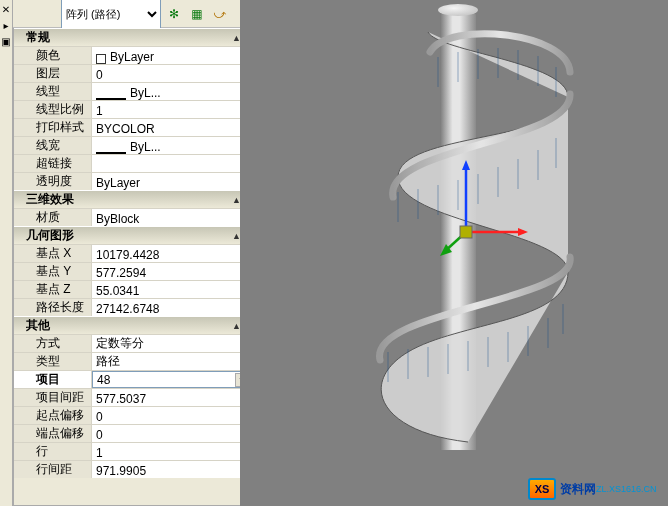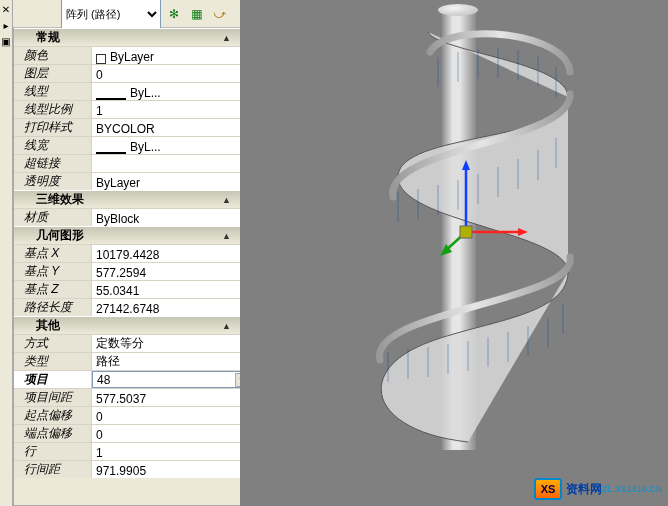--- a/index.html
+++ b/index.html
@@ -74,47 +74,46 @@
   overflow-y: auto;
   background: #ece9d8;
   border: 1px solid #aaa;
   border-top: none;
 }
 .section-header {
   background: linear-gradient(#c7c6b5, #ece9d8);
   height: 18px;
   font-weight: bold;
   font-size: 12px;
-  padding: 1px 22px;
+  padding: 1px 12px;
   display: flex;
   align-items: center;
   justify-content: space-between;
   cursor: pointer;
   border-top: 1px solid #fff;
 }
 .section-header .arrow {
   font-size: 9px;
   color: #333;
 }
 .prop-row {
   display: flex;
   height: 18px;
   border-top: 1px solid #d6d3c6;
 }
 .prop-label {
   width: 78px;
   background: #e7e4d5;
-  padding-left: 10px;
+  padding-left: 22px;
   font-size: 12px;
   display: flex;
   align-items: center;
   border-right: 1px solid #d6d3c6;
   white-space: nowrap;
   overflow: hidden;
-  font-style: italic;
 }
 .prop-value {
   flex: 1;
   background: #fff;
   padding-left: 4px;
   font-size: 12px;
   display: flex;
   align-items: flex-end;
   white-space: nowrap;
   overflow: hidden;
@@ -189,21 +188,21 @@
 
 .gizmo {
   position: absolute;
   left: 198px; top: 160px;
   width: 90px; height: 110px;
   pointer-events: none;
 }
 
 .watermark {
   position: absolute;
-  right: 2px; bottom: 6px;
+  right: 8px; bottom: 6px;
   width: 132px; height: 22px;
   display: flex;
   align-items: center;
 }
 .wm-tag {
   width: 28px; height: 22px;
   background: linear-gradient(#ffaa00,#ff6600);
   border: 2px solid #08c;
   border-radius: 3px;
   display:flex; align-items:center; justify-content:center;

